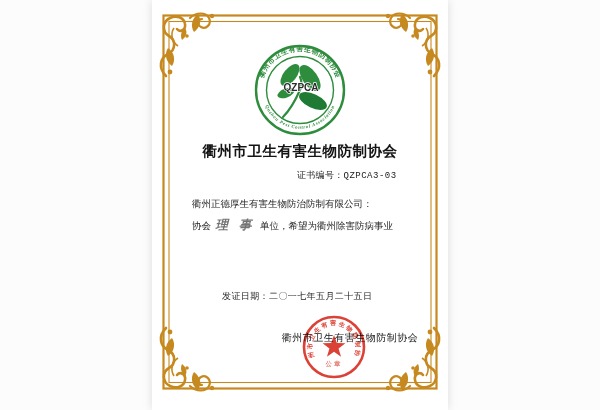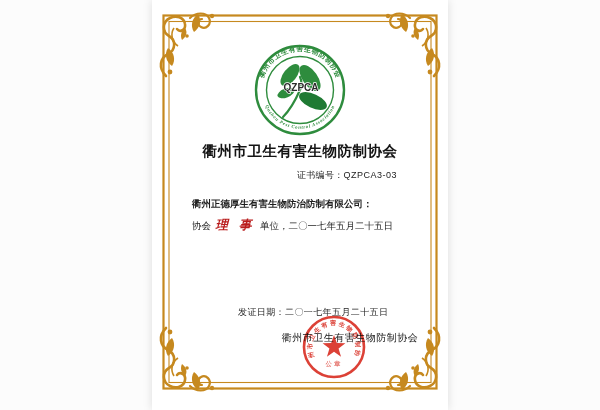--- a/index.html
+++ b/index.html
@@ -20,31 +20,31 @@
   .emblem{position:absolute;left:98px;top:40px;width:100px;height:100px;}
   .title{
     position:absolute;top:142px;left:0;width:100%;margin:0;
     text-align:center;font-size:14.5px;font-weight:bold;color:#141414;
     letter-spacing:.5px;white-space:nowrap;
   }
   .cert-no{
     position:absolute;top:169px;left:145px;
     font-size:9px;color:#222;letter-spacing:.3px;white-space:nowrap;
   }
-  .cert-no .num{font-family:Liberation Sans, sans-serif;letter-spacing:.5px;}
+  .cert-no .num{font-family:Liberation Mono, monospace;letter-spacing:.5px;}
   .body-block{position:absolute;top:198px;left:40px;color:#1e1e1e;}
   .body-block p{margin:0;font-size:9.5px;line-height:19px;white-space:nowrap;}
-  .company{font-weight:bold;line-height:13px !important;margin-bottom:5px !important;}
+  .company{font-weight:normal;line-height:13px !important;margin-bottom:5px !important;}
   .indent{text-indent:19px;}
   .hand{
     font-weight:bold;font-style:italic;font-size:12.5px;
-    letter-spacing:4px;padding:0 2px;color:#b91c1c;
+    letter-spacing:4px;padding:0 2px;color:#737373;
   }
   .dates{position:absolute;top:290px;left:70px;color:#1e1e1e;}
-  .dates p{margin:16px;font-size:9px;line-height:12px;letter-spacing:.4px;white-space:nowrap;}
+  .dates p{margin:0;font-size:9px;line-height:12px;letter-spacing:.4px;white-space:nowrap;}
   .issuer{
     position:absolute;top:331px;left:118px;width:160px;
     text-align:center;font-size:10px;color:#1a1a1a;letter-spacing:.5px;
     white-space:nowrap;z-index:1;
   }
   .seal{
     position:absolute;left:142px;top:307px;width:80px;height:80px;
     z-index:2;mix-blend-mode:multiply;opacity:.92;
   }
 </style>
@@ -100,21 +100,21 @@
     </svg>
 
     <h1 class="title">衢州市卫生有害生物防制协会</h1>
 
     <div class="cert-no">
       <span>证书编号：</span><span class="num">QZPCA3-03</span>
     </div>
 
     <div class="body-block">
       <p class="company">衢州正德厚生有害生物防治防制有限公司：</p>
-      <p><span>协会 </span><span class="hand">理 事</span><span> 单位，二〇一七年五月二十五日</span></p>
+      <p><span>协会 </span><span class="hand">理 事</span><span> 单位，希望为衢州除害防病事业</span></p>
     </div>
 
     <div class="dates">
       <p><span>发证日期：</span><span>二〇一七年五月二十五日</span></p>
     </div>
 
     <div class="issuer">衢州市卫生有害生物防制协会</div>
 
     <svg class="seal" viewBox="-40 -40 80 80">
       <defs>

